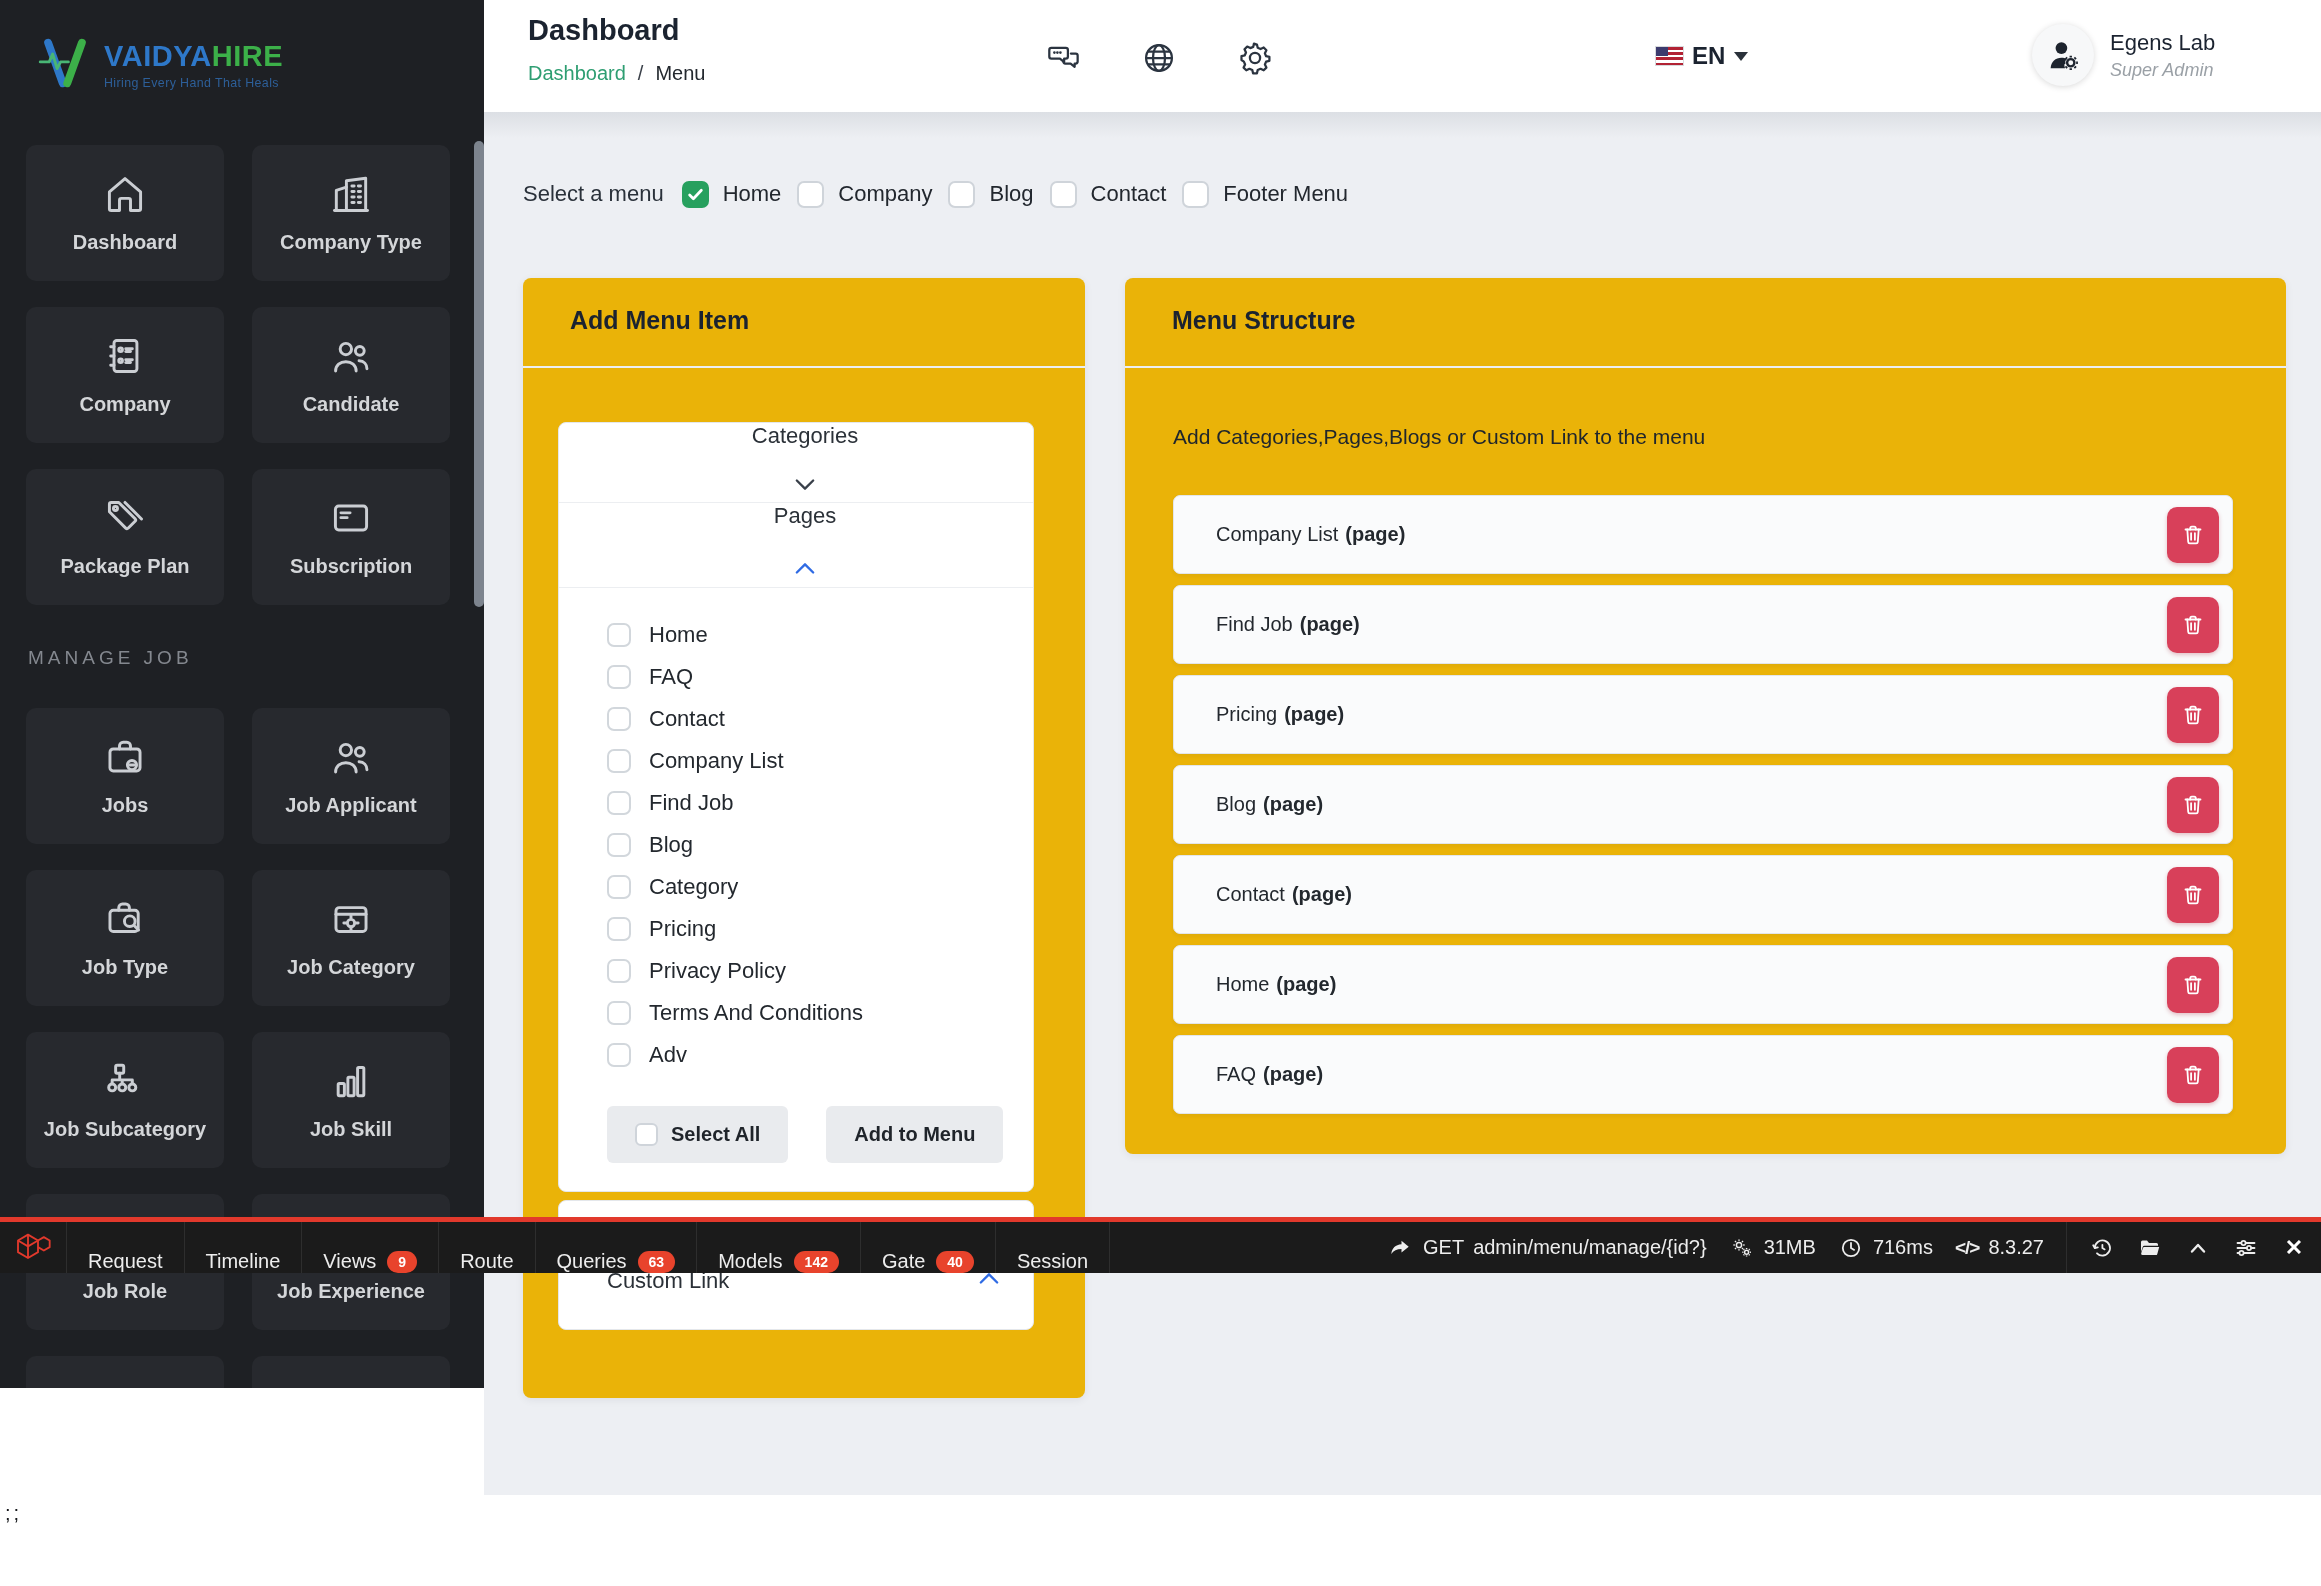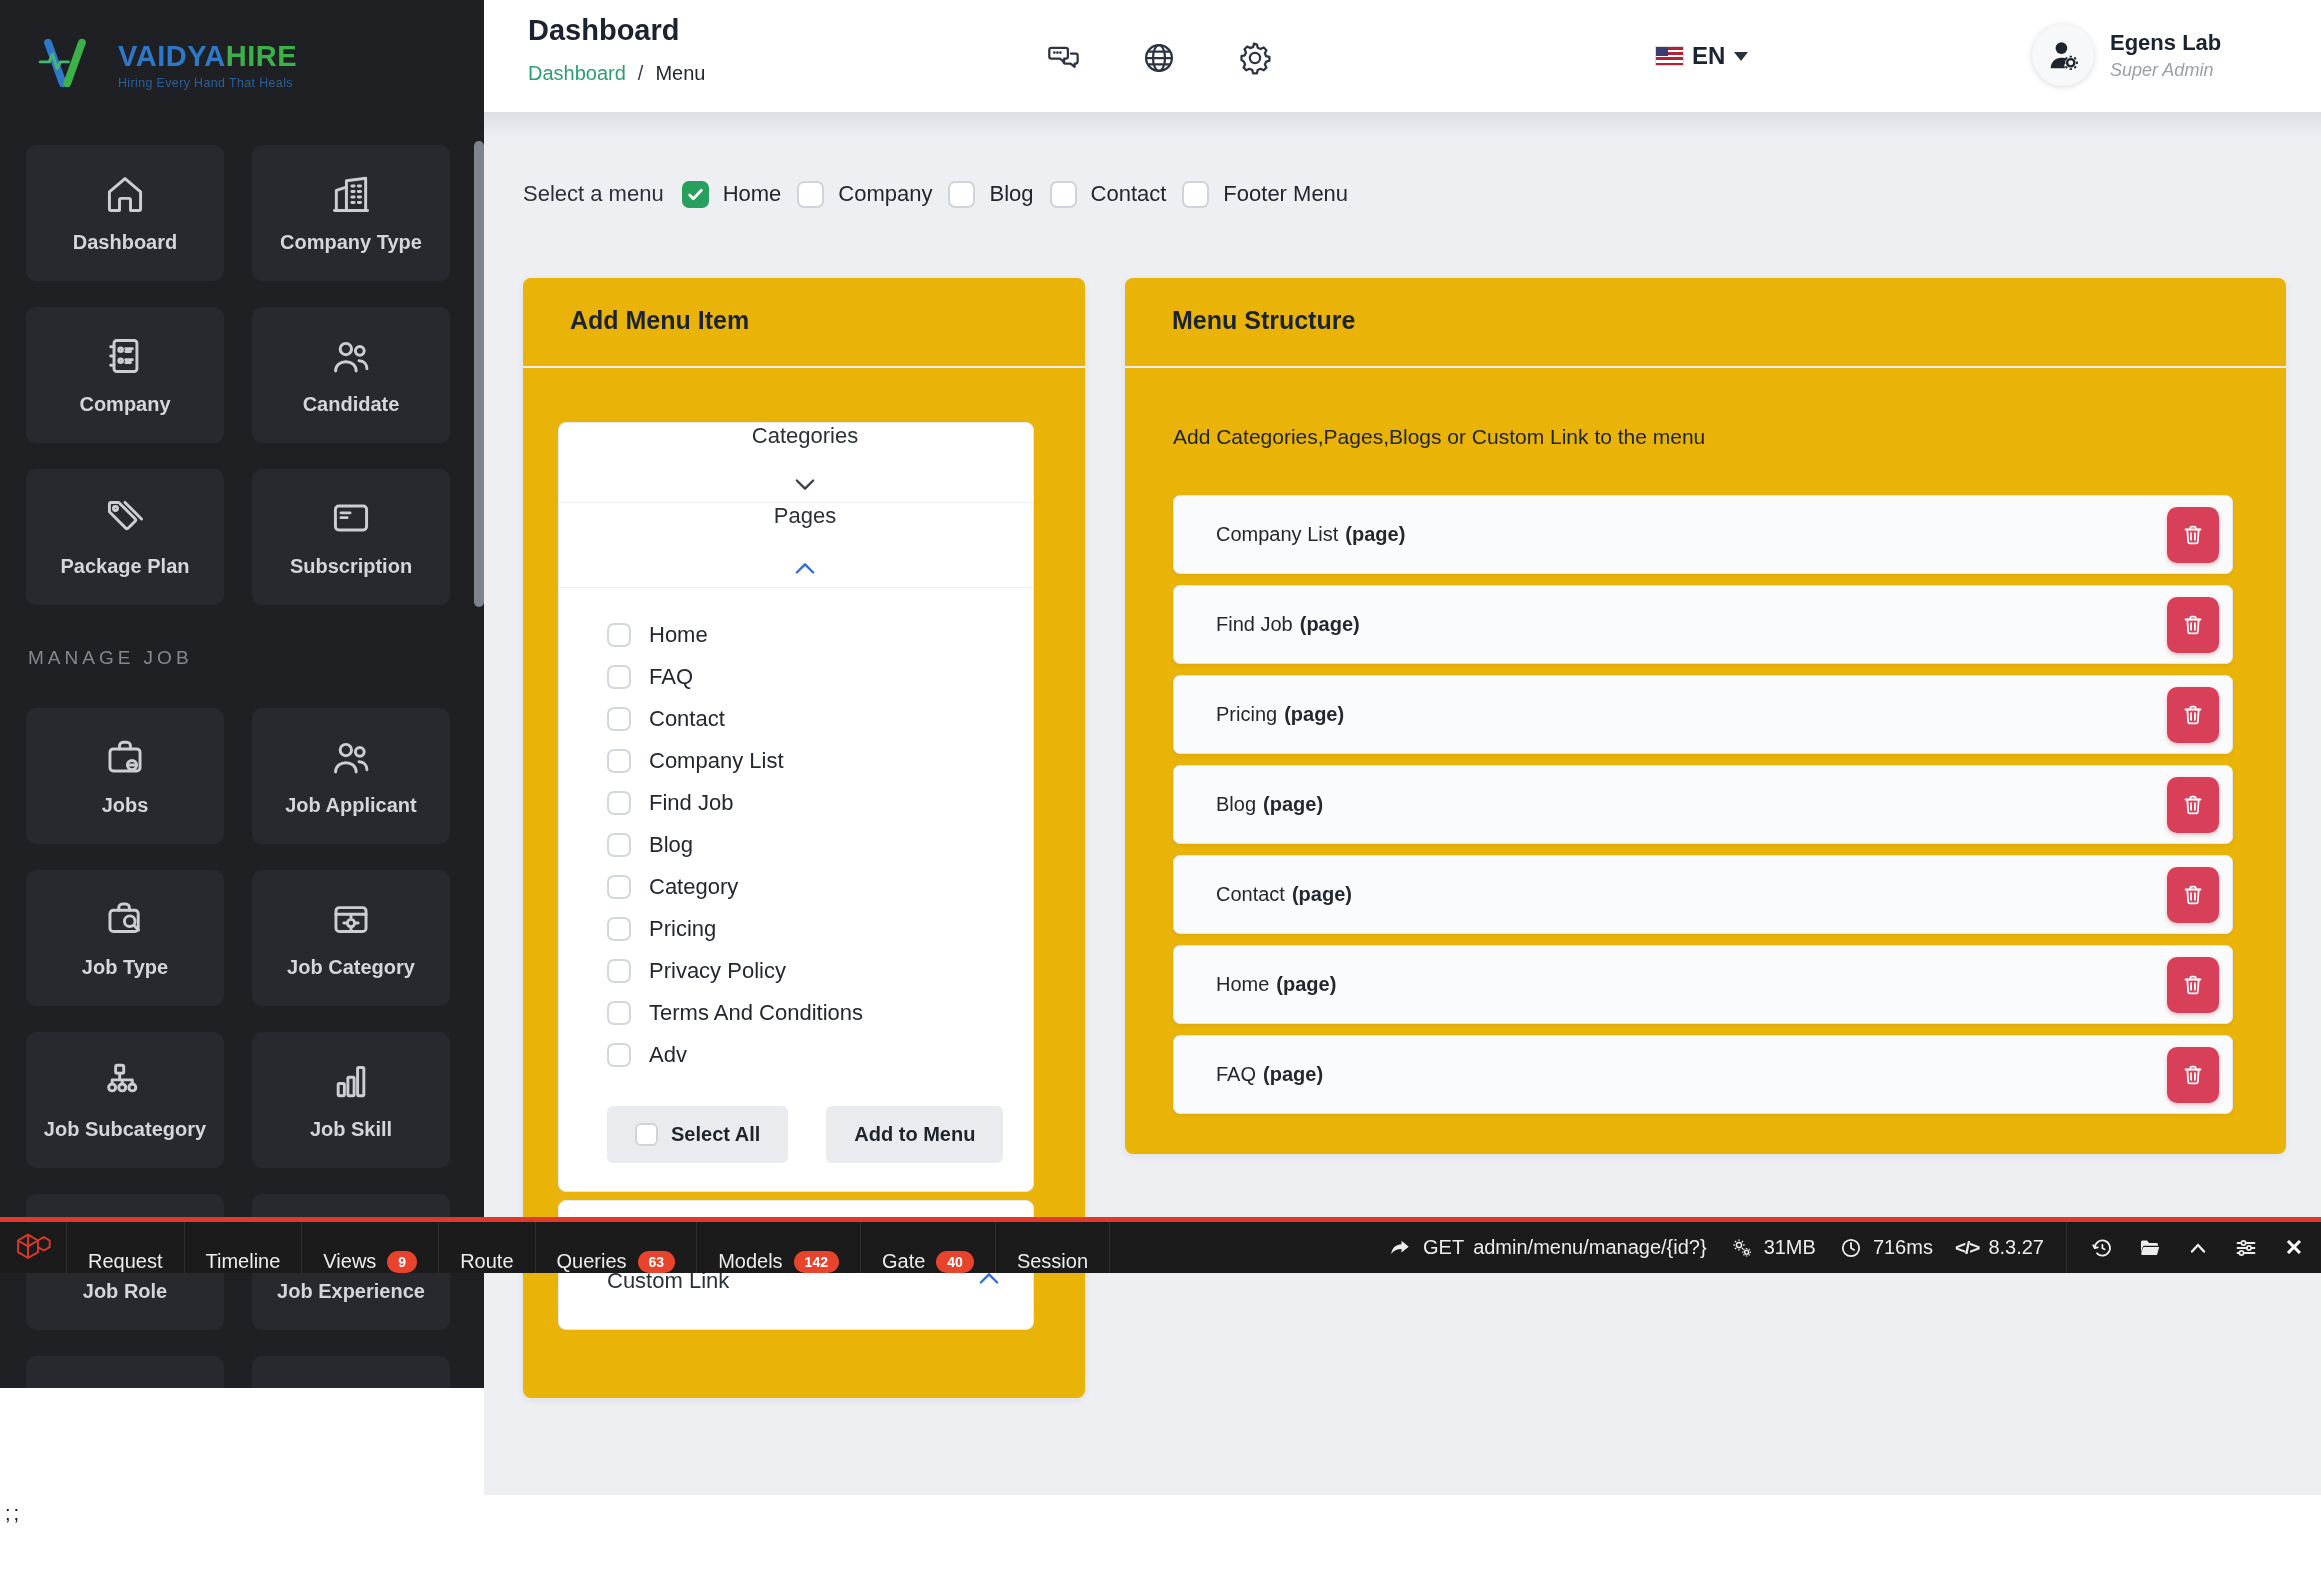--- a/index.html
+++ b/index.html
@@ -2,21 +2,21 @@
 <html><head>
 <meta charset="utf-8">
 <style>
   html,body{margin:0;padding:0;background:#fff;}
   *{box-sizing:border-box;}
   #canvas{position:relative;width:2321px;height:1586px;background:#fff;overflow:hidden;
           font-family:"Liberation Sans", sans-serif;color:#23282e;}
 
   
   .sidebar{position:absolute;left:0;top:0;width:484px;height:1388px;background:#1e2024;overflow:hidden;z-index:10;}
-  .logo{position:absolute;left:38px;top:36px;display:flex;align-items:center;gap:26px;}
+  .logo{position:absolute;left:38px;top:36px;display:flex;align-items:center;gap:12px;}
   .logo-text .brand{font-size:29px;font-weight:800;letter-spacing:0.5px;}
   .brand-blue{color:#2e78c9;}
   .brand-green{color:#3cb049;}
   .tagline{font-size:12.4px;color:#2d5f99;letter-spacing:0.4px;margin-top:3px;}
   .tile-grid{position:absolute;left:26px;display:grid;grid-template-columns:198px 198px;column-gap:28px;row-gap:26px;}
   .g1{top:145px;} .g2{top:708px;} .g3{top:1356px;}
   .tile{width:198px;height:136px;background:#27292e;border-radius:10px;display:flex;flex-direction:column;
         align-items:center;justify-content:center;gap:15px;cursor:pointer;}
   .tile .lbl{font-size:20px;font-weight:600;color:#d4d6d9;white-space:nowrap;}
   .tile svg{display:block;}
@@ -34,21 +34,21 @@
   .hi-chat{left:562px;} .hi-globe{left:657px;} .hi-gear{left:753px;}
   .lang{position:absolute;left:1172px;top:42px;display:flex;align-items:center;gap:9px;cursor:pointer;}
   .flag{position:relative;width:27px;height:18px;background:repeating-linear-gradient(#b22234 0 2.6px,#fff 2.6px 5.2px);
         box-shadow:0 0 0 1px #d8dadd;}
   .flag::before{content:"";position:absolute;left:0;top:0;width:12px;height:9px;background:#3c3b6e;}
   .lang-code{font-size:24px;font-weight:600;color:#1b2330;}
   .caret{width:0;height:0;border-left:7px solid transparent;border-right:7px solid transparent;border-top:9px solid #2a313a;}
   .user{position:absolute;left:1548px;top:24px;display:flex;align-items:center;gap:16px;cursor:pointer;}
   .avatar{width:62px;height:62px;border-radius:50%;background:#f7f8f9;box-shadow:0 1px 6px rgba(0,0,0,.15);
           display:flex;align-items:center;justify-content:center;}
-  .user-name{font-size:22px;font-weight:700;color:#1b2330;}
+  .user-name{font-size:22px;font-weight:400;color:#1b2330;}
   .user-role{font-size:18px;color:#9aa0a6;margin-top:4px;font-style:italic;}
 
   
   .main{position:absolute;left:484px;top:112px;width:1838px;height:1383px;background:#edeff3;z-index:5;}
   .main::before{content:"";position:absolute;left:0;top:0;width:100%;height:26px;
                 background:linear-gradient(#dcdfe4,rgba(237,239,243,0));}
 
   .select-row{position:absolute;left:39px;top:62px;display:flex;align-items:center;gap:16px;height:40px;}
   .select-row .sr-label{font-size:22px;font-weight:500;color:#2a313a;margin-right:2px;}
   .opt{display:flex;align-items:center;gap:14px;cursor:pointer;}

